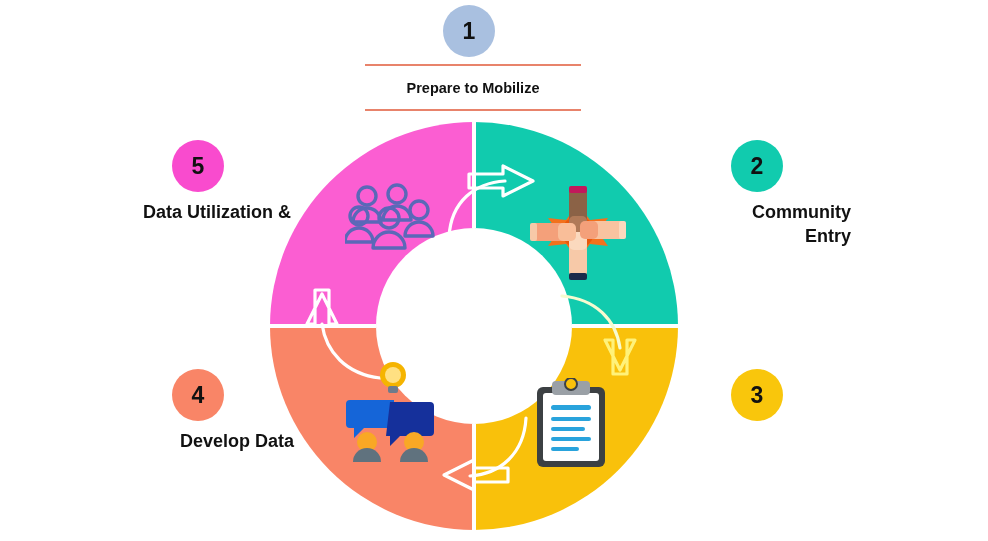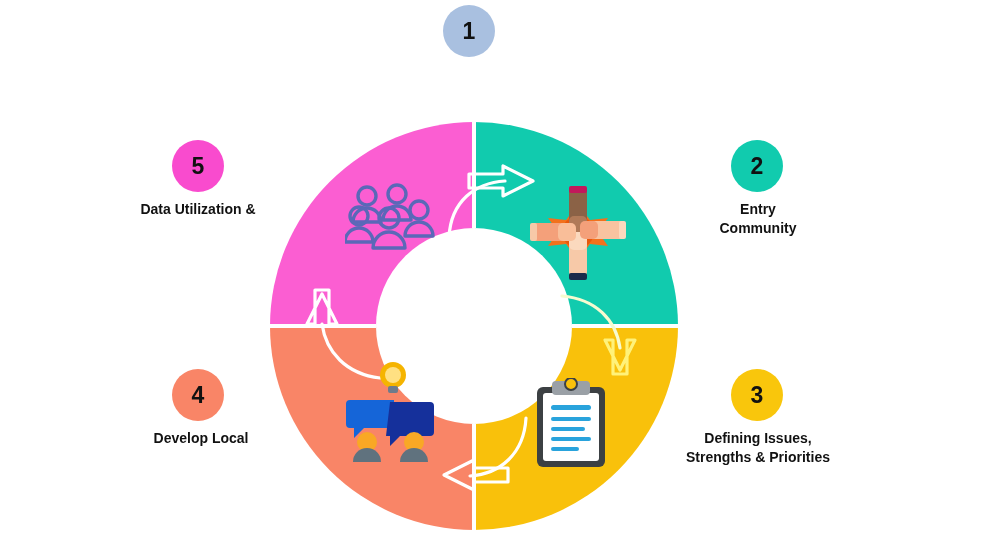--- a/index.html
+++ b/index.html
@@ -39,22 +39,22 @@
   }
   #step1-label{
     font-size:14.5px;font-weight:bold;color:#111111;
     padding:14px 0 13px 0;
     white-space:nowrap;
   }
 
   
   .side-label{
     position:absolute;
-    font-size:14px;font-weight:bold;color:#111111;
-    text-align:center;line-height:1.35;
+    font-size:18px;font-weight:bold;color:#111111;
+    text-align:right;line-height:1.35;
   }
   #label-2{left:665px;top:200px;width:186px;}
   #label-3{left:650px;top:429px;width:216px;}
   #label-5{left:105px;top:200px;width:186px;}
   #label-4{left:108px;top:429px;width:186px;}
 
   
   #donut{
     position:absolute;
     left:270px;top:122px;
@@ -70,20 +70,25 @@
   #icon-presentation{left:340px;top:358px;width:106px;height:106px;}
   .seg-icon svg{display:block;width:100%;height:100%;}
 </style>
 </head>
 <body>
 
 <div id="stage">
 
   <div class="badge" id="badge-1">1</div>
 
+  <div id="step1-block">
+    <div class="rule"></div>
+    <div id="step1-label">Prepare to Mobilize</div>
+    <div class="rule"></div>
+  </div>
 
   <div id="donut">
     <svg viewBox="0 0 408 408" xmlns="http://www.w3.org/2000/svg">
       <defs>
         <mask id="holeMask">
           <rect x="0" y="0" width="408" height="408" fill="#fff"></rect>
           <circle cx="204" cy="204" r="98" fill="#000"></circle>
         </mask>
       </defs>
 
@@ -200,33 +205,29 @@
 
       <circle cx="27" cy="84" r="10" fill="#F9A825"></circle>
       <path d="M13 104 a14 14 0 0 1 28 0 z" fill="#60727E"></path>
       <circle cx="74" cy="84" r="10" fill="#F9A825"></circle>
       <path d="M60 104 a14 14 0 0 1 28 0 z" fill="#60727E"></path>
     </svg>
   </div>
 
   <div class="badge" id="badge-2">2</div>
   <div class="side-label" id="label-2">
+    <div>Community</div>
     <div>Entry</div>
-    <div>Community</div>
   </div>
 
   <div class="badge" id="badge-3">3</div>
-  <div class="side-label" id="label-3">
-    <div>Defining Issues,</div>
-    <div>Strengths &amp; Priorities</div>
-  </div>
 
   <div class="badge" id="badge-4">4</div>
   <div class="side-label" id="label-4">
-    <div>Develop Local</div>
+    <div>Develop Data</div>
   </div>
 
   <div class="badge" id="badge-5">5</div>
   <div class="side-label" id="label-5">
     <div>Data Utilization &amp;</div>
   </div>
 
 </div>
 
 </body></html>

